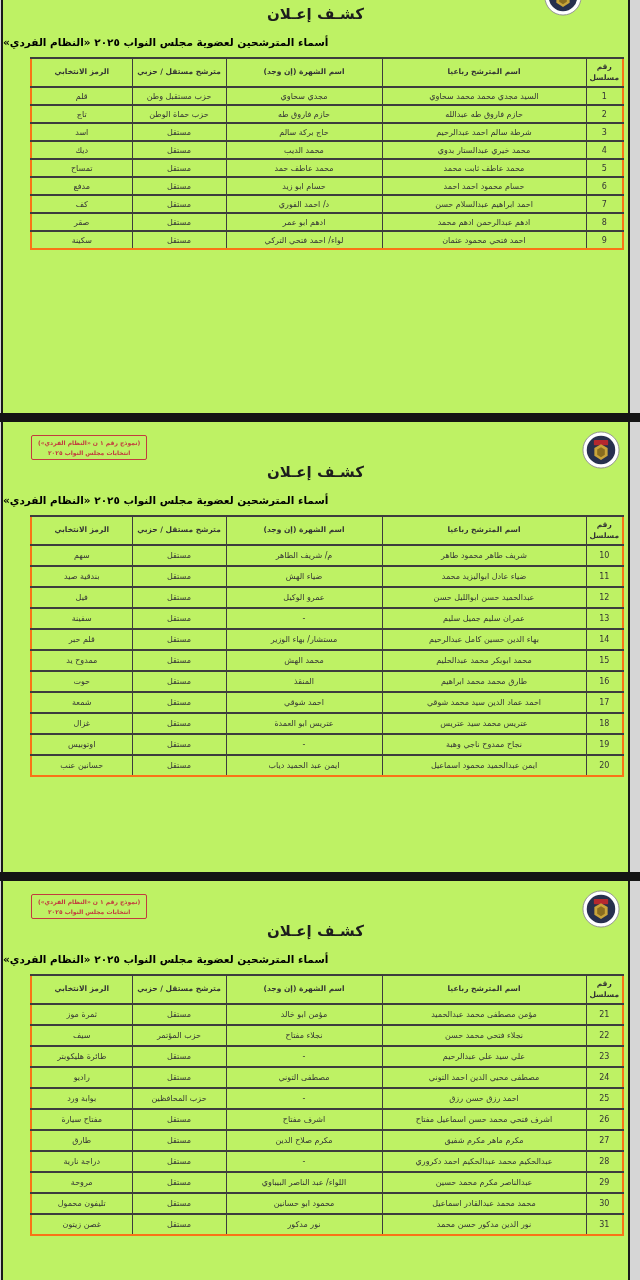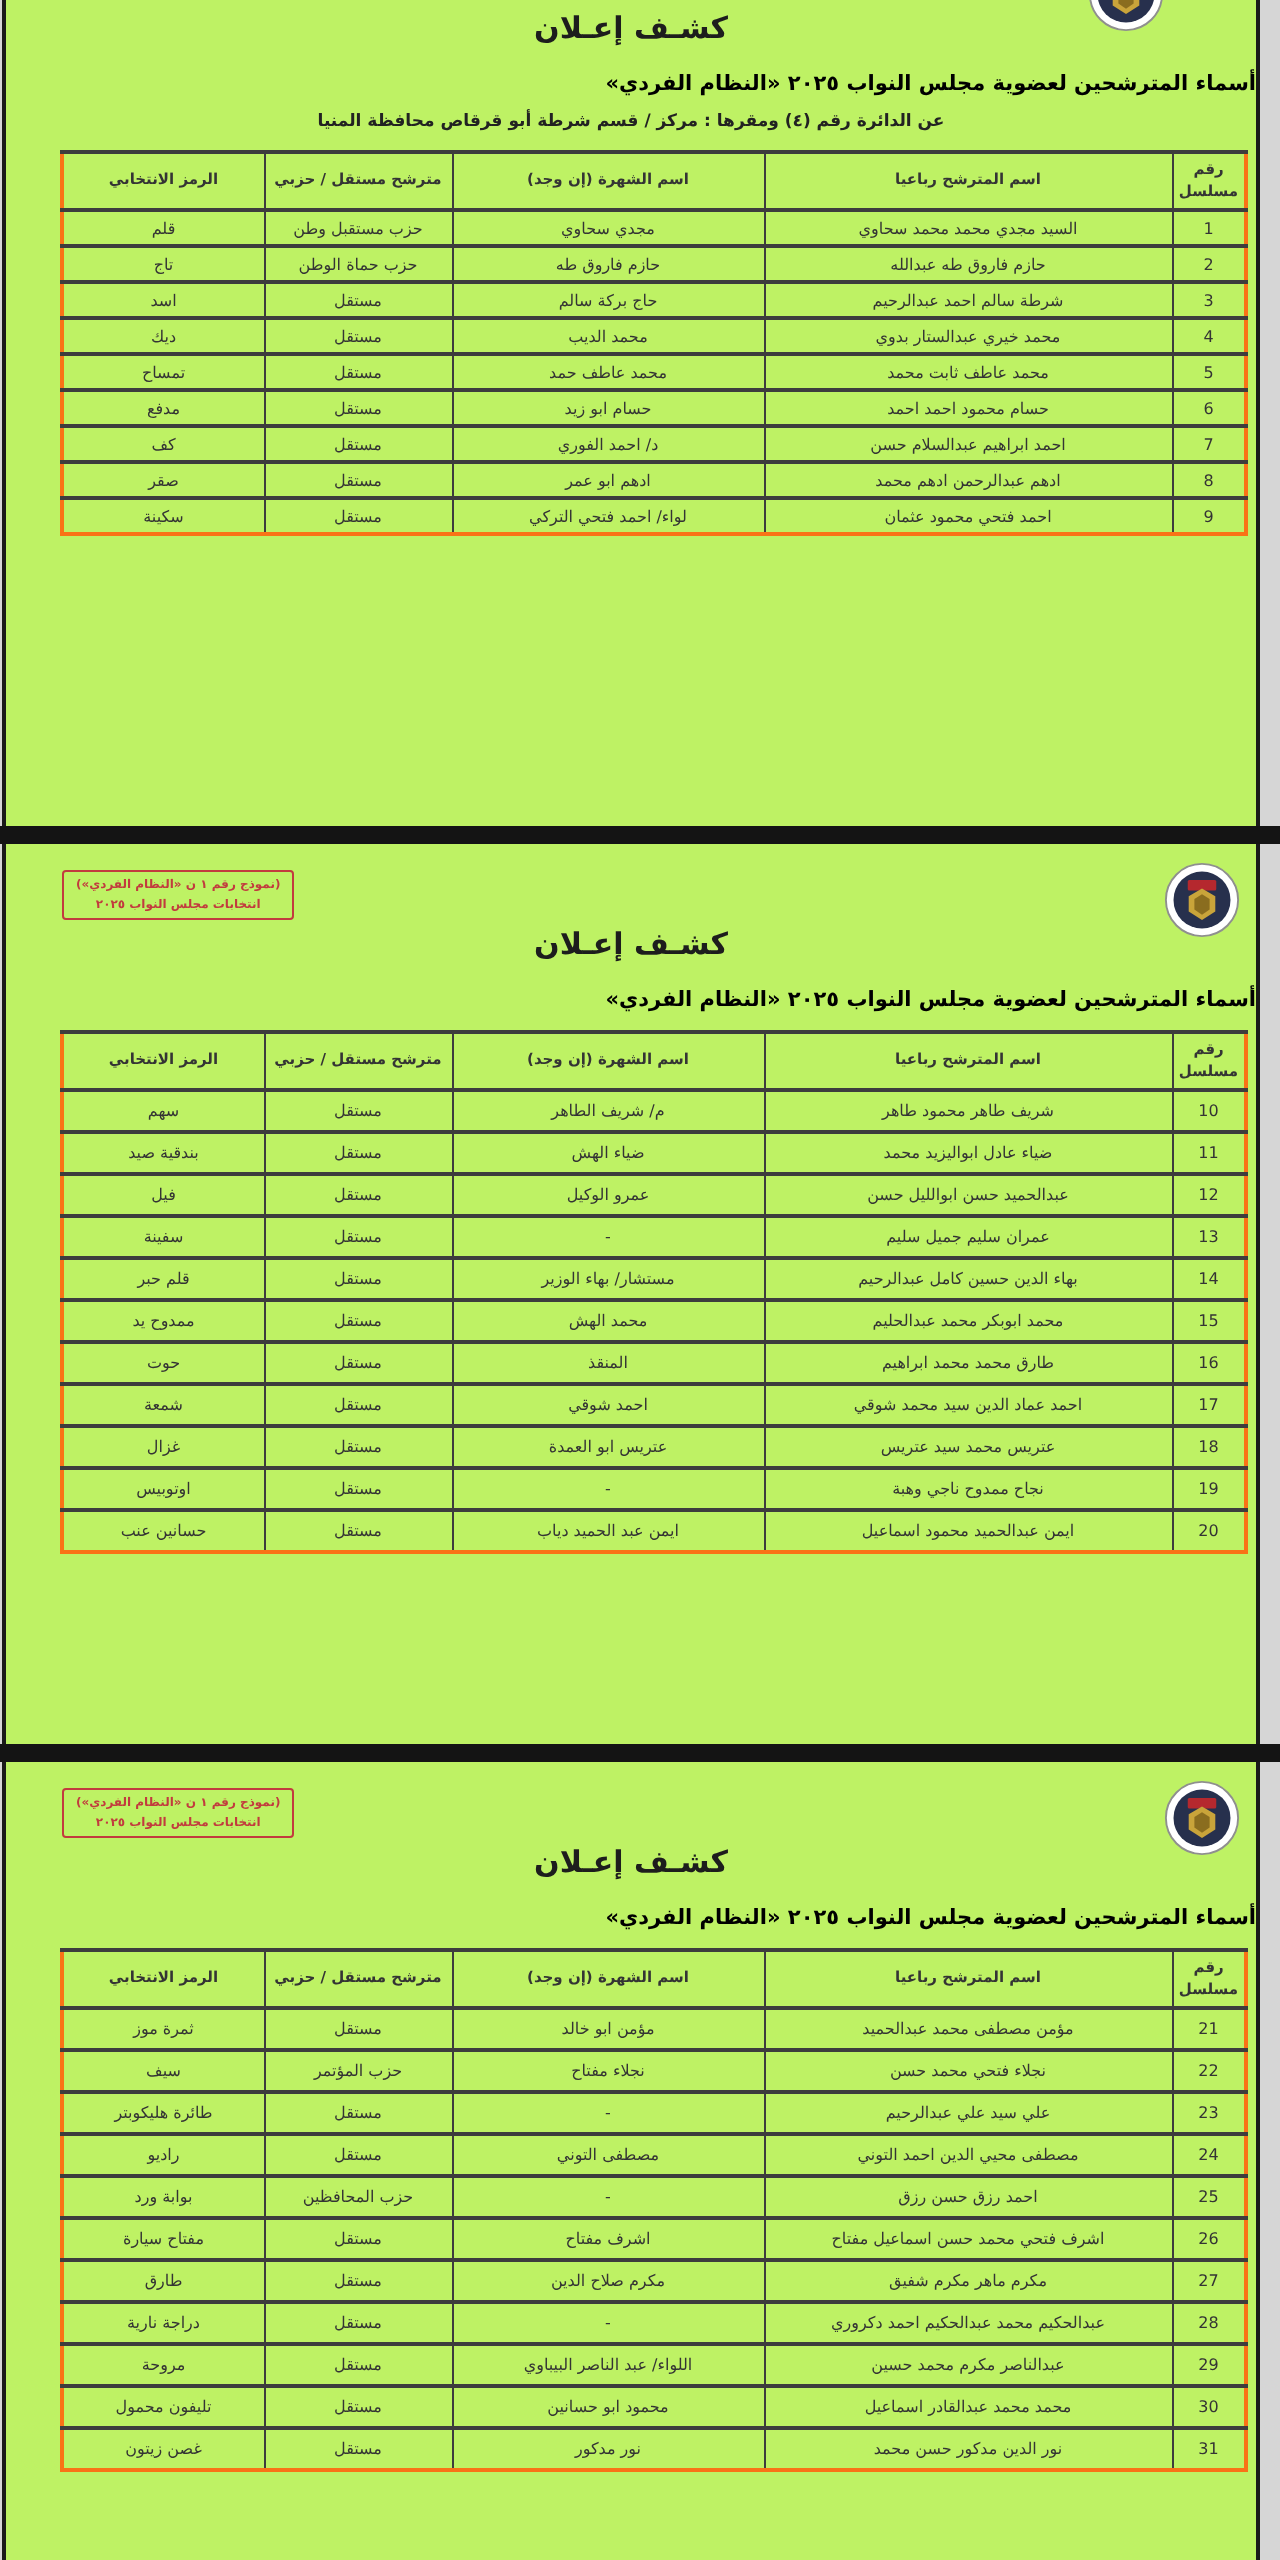--- a/index.html
+++ b/index.html
@@ -13,21 +13,21 @@
   .sep-bar { width:640px; height:9px; background:#141414; }
   .stamp { position:absolute; top:13px; left:28px; border:1px solid #c23b3e; border-radius:2px;
            color:#c23b3e; font-size:6px; line-height:1.6; padding:2px 6px; text-align:center;
            direction:rtl; font-weight:bold; }
   .logo { position:absolute; right:8px; }
   .page-2 .logo, .page-3 .logo { top:9px; }
   .page-1 .logo { top:-22px; right:46px; }
   .doc-title { text-align:center; font-weight:bold; color:#1d1d1d; font-size:15px; direction:rtl; }
   .page-1 .doc-title { padding-top:5px; }
   .page-2 .doc-title, .page-3 .doc-title { padding-top:41px; }
-  .doc-subtitle { text-align:right; font-weight:bold; font-size:10.5px; direction:rtl; margin-top:13px; }
+  .doc-subtitle { text-align:left; font-weight:bold; font-size:10.5px; direction:rtl; margin-top:13px; }
   .district-line { text-align:center; font-weight:bold; color:#222; font-size:8.5px; direction:rtl; margin-top:8px; }
   .cand-table { direction:rtl; border-collapse:collapse; width:592px; margin:9px 4px 16px auto;
                 table-layout:fixed; border:2px solid #f97316; }
   .cand-table th, .cand-table td { border:1px solid #3d3d3d; border-top-width:2px;
                 color:#343434; text-align:center; vertical-align:middle; overflow:hidden; padding:1px 2px; }
   .cand-table th { font-size:7.5px; font-weight:bold; height:29px; line-height:1.35; }
   .cand-table td { font-size:8px; }
   .page-1 .cand-table td { height:18px; }
   .page-2 .cand-table td, .page-3 .cand-table td { height:21px; }
   .col-serial { width:37px; }
@@ -35,124 +35,20 @@
   .col-nick { width:156px; }
   .col-party { width:94px; }
   .col-symbol { width:101px; }
 </style>
 </head>
 <body>
 
 <div id="screen">
 
   <div class="page page-1">
-    <div class="logo">
-      <svg width="38" height="38" viewBox="0 0 40 40">
-        <circle cx="20" cy="20" r="19" fill="#ffffff" stroke="#8f8f8f" stroke-width="1"></circle>
-        <circle cx="20" cy="20" r="15" fill="#27304d"></circle>
-        <rect x="12.5" y="9.5" width="15" height="5.5" rx="0.8" fill="#b5282e"></rect>
-        <path d="M20 14 L27 18 L27 26 L20 30.5 L13 26 L13 18 Z" fill="#c9a43a"></path>
-        <path d="M20 17 L24 19.5 L24 25 L20 27.7 L16 25 L16 19.5 Z" fill="#8a6d1f"></path>
-      </svg>
-    </div>
-    <div class="doc-title">كشـف إعـلان</div>
-    <div class="doc-subtitle">أسماء المترشحين لعضوية مجلس النواب ٢٠٢٥ «النظام الفردي»</div>
-    <div class="district-line">عن الدائرة رقم (٤)   ومقرها : مركز / قسم شرطة أبو قرقاص   محافظة المنيا</div>
-    <table class="cand-table">
-      <colgroup>
-        <col class="col-serial">
-          <col class="col-name">
-          <col class="col-nick">
-          <col class="col-party">
-          <col class="col-symbol">
-      </colgroup>
-      <thead>
-        <tr>
-          <th>رقم مسلسل</th>
-          <th>اسم المترشح رباعيا</th>
-          <th>اسم الشهرة (إن وجد)</th>
-          <th>مترشح مستقل / حزبي</th>
-          <th>الرمز الانتخابي</th>
-        </tr>
-      </thead>
-      <tbody>
-          <tr>
-            <td>1</td>
-            <td>السيد مجدي محمد محمد سحاوي</td>
-            <td>مجدي سحاوي</td>
-            <td>حزب مستقبل وطن</td>
-            <td>قلم</td>
-          </tr>
-          <tr>
-            <td>2</td>
-            <td>حازم فاروق طه عبدالله</td>
-            <td>حازم فاروق طه</td>
-            <td>حزب حماة الوطن</td>
-            <td>تاج</td>
-          </tr>
-          <tr>
-            <td>3</td>
-            <td>شرطة سالم احمد عبدالرحيم</td>
-            <td>حاج بركة سالم</td>
-            <td>مستقل</td>
-            <td>اسد</td>
-          </tr>
-          <tr>
-            <td>4</td>
-            <td>محمد خيري عبدالستار بدوي</td>
-            <td>محمد الديب</td>
-            <td>مستقل</td>
-            <td>ديك</td>
-          </tr>
-          <tr>
-            <td>5</td>
-            <td>محمد عاطف ثابت محمد</td>
-            <td>محمد عاطف حمد</td>
-            <td>مستقل</td>
-            <td>تمساح</td>
-          </tr>
-          <tr>
-            <td>6</td>
-            <td>حسام محمود احمد احمد</td>
-            <td>حسام ابو زيد</td>
-            <td>مستقل</td>
-            <td>مدفع</td>
-          </tr>
-          <tr>
-            <td>7</td>
-            <td>احمد ابراهيم عبدالسلام حسن</td>
-            <td>د/ احمد الفوري</td>
-            <td>مستقل</td>
-            <td>كف</td>
-          </tr>
-          <tr>
-            <td>8</td>
-            <td>ادهم عبدالرحمن ادهم محمد</td>
-            <td>ادهم ابو عمر</td>
-            <td>مستقل</td>
-            <td>صقر</td>
-          </tr>
-          <tr>
-            <td>9</td>
-            <td>احمد فتحي محمود عثمان</td>
-            <td>لواء/ احمد فتحي التركي</td>
-            <td>مستقل</td>
-            <td>سكينة</td>
-          </tr>
-        </tbody>
-    </table>
-  </div>
-
-  <div class="sep-bar"></div>
-
-  <div class="page page-2">
-    <div class="stamp">
-      <div>(نموذج رقم ١ ن «النظام الفردي»)</div>
-      <div>انتخابات مجلس النواب ٢٠٢٥</div>
-    </div>
     <div class="logo">
       <svg width="38" height="38" viewBox="0 0 40 40">
         <circle cx="20" cy="20" r="19" fill="#ffffff" stroke="#8f8f8f" stroke-width="1"></circle>
         <circle cx="20" cy="20" r="15" fill="#27304d"></circle>
         <rect x="12.5" y="9.5" width="15" height="5.5" rx="0.8" fill="#b5282e"></rect>
         <path d="M20 14 L27 18 L27 26 L20 30.5 L13 26 L13 18 Z" fill="#c9a43a"></path>
         <path d="M20 17 L24 19.5 L24 25 L20 27.7 L16 25 L16 19.5 Z" fill="#8a6d1f"></path>
       </svg>
     </div>
     <div class="doc-title">كشـف إعـلان</div>
@@ -169,103 +65,89 @@
         <tr>
           <th>رقم مسلسل</th>
           <th>اسم المترشح رباعيا</th>
           <th>اسم الشهرة (إن وجد)</th>
           <th>مترشح مستقل / حزبي</th>
           <th>الرمز الانتخابي</th>
         </tr>
       </thead>
       <tbody>
           <tr>
-            <td>10</td>
-            <td>شريف طاهر محمود طاهر</td>
-            <td>م/ شريف الطاهر</td>
-            <td>مستقل</td>
-            <td>سهم</td>
-          </tr>
-          <tr>
-            <td>11</td>
-            <td>ضياء عادل ابواليزيد محمد</td>
-            <td>ضياء الهش</td>
-            <td>مستقل</td>
-            <td>بندقية صيد</td>
-          </tr>
-          <tr>
-            <td>12</td>
-            <td>عبدالحميد حسن ابوالليل حسن</td>
-            <td>عمرو الوكيل</td>
-            <td>مستقل</td>
-            <td>فيل</td>
-          </tr>
-          <tr>
-            <td>13</td>
-            <td>عمران سليم جميل سليم</td>
-            <td>-</td>
-            <td>مستقل</td>
-            <td>سفينة</td>
-          </tr>
-          <tr>
-            <td>14</td>
-            <td>بهاء الدين حسين كامل عبدالرحيم</td>
-            <td>مستشار/ بهاء الوزير</td>
-            <td>مستقل</td>
-            <td>قلم حبر</td>
-          </tr>
-          <tr>
-            <td>15</td>
-            <td>محمد ابوبكر محمد عبدالحليم</td>
-            <td>محمد الهش</td>
-            <td>مستقل</td>
-            <td>ممدوح يد</td>
-          </tr>
-          <tr>
-            <td>16</td>
-            <td>طارق محمد محمد ابراهيم</td>
-            <td>المنقذ</td>
-            <td>مستقل</td>
-            <td>حوت</td>
-          </tr>
-          <tr>
-            <td>17</td>
-            <td>احمد عماد الدين سيد محمد شوقي</td>
-            <td>احمد شوقي</td>
-            <td>مستقل</td>
-            <td>شمعة</td>
-          </tr>
-          <tr>
-            <td>18</td>
-            <td>عتريس محمد سيد عتريس</td>
-            <td>عتريس ابو العمدة</td>
-            <td>مستقل</td>
-            <td>غزال</td>
-          </tr>
-          <tr>
-            <td>19</td>
-            <td>نجاح ممدوح ناجي وهبة</td>
-            <td>-</td>
-            <td>مستقل</td>
-            <td>اوتوبيس</td>
-          </tr>
-          <tr>
-            <td>20</td>
-            <td>ايمن عبدالحميد محمود اسماعيل</td>
-            <td>ايمن عبد الحميد دياب</td>
-            <td>مستقل</td>
-            <td>حسانين عنب</td>
+            <td>1</td>
+            <td>السيد مجدي محمد محمد سحاوي</td>
+            <td>مجدي سحاوي</td>
+            <td>حزب مستقبل وطن</td>
+            <td>قلم</td>
+          </tr>
+          <tr>
+            <td>2</td>
+            <td>حازم فاروق طه عبدالله</td>
+            <td>حازم فاروق طه</td>
+            <td>حزب حماة الوطن</td>
+            <td>تاج</td>
+          </tr>
+          <tr>
+            <td>3</td>
+            <td>شرطة سالم احمد عبدالرحيم</td>
+            <td>حاج بركة سالم</td>
+            <td>مستقل</td>
+            <td>اسد</td>
+          </tr>
+          <tr>
+            <td>4</td>
+            <td>محمد خيري عبدالستار بدوي</td>
+            <td>محمد الديب</td>
+            <td>مستقل</td>
+            <td>ديك</td>
+          </tr>
+          <tr>
+            <td>5</td>
+            <td>محمد عاطف ثابت محمد</td>
+            <td>محمد عاطف حمد</td>
+            <td>مستقل</td>
+            <td>تمساح</td>
+          </tr>
+          <tr>
+            <td>6</td>
+            <td>حسام محمود احمد احمد</td>
+            <td>حسام ابو زيد</td>
+            <td>مستقل</td>
+            <td>مدفع</td>
+          </tr>
+          <tr>
+            <td>7</td>
+            <td>احمد ابراهيم عبدالسلام حسن</td>
+            <td>د/ احمد الفوري</td>
+            <td>مستقل</td>
+            <td>كف</td>
+          </tr>
+          <tr>
+            <td>8</td>
+            <td>ادهم عبدالرحمن ادهم محمد</td>
+            <td>ادهم ابو عمر</td>
+            <td>مستقل</td>
+            <td>صقر</td>
+          </tr>
+          <tr>
+            <td>9</td>
+            <td>احمد فتحي محمود عثمان</td>
+            <td>لواء/ احمد فتحي التركي</td>
+            <td>مستقل</td>
+            <td>سكينة</td>
           </tr>
         </tbody>
     </table>
   </div>
 
   <div class="sep-bar"></div>
 
-  <div class="page page-3">
+  <div class="page page-2">
     <div class="stamp">
       <div>(نموذج رقم ١ ن «النظام الفردي»)</div>
       <div>انتخابات مجلس النواب ٢٠٢٥</div>
     </div>
     <div class="logo">
       <svg width="38" height="38" viewBox="0 0 40 40">
         <circle cx="20" cy="20" r="19" fill="#ffffff" stroke="#8f8f8f" stroke-width="1"></circle>
         <circle cx="20" cy="20" r="15" fill="#27304d"></circle>
         <rect x="12.5" y="9.5" width="15" height="5.5" rx="0.8" fill="#b5282e"></rect>
         <path d="M20 14 L27 18 L27 26 L20 30.5 L13 26 L13 18 Z" fill="#c9a43a"></path>
@@ -286,20 +168,137 @@
         <tr>
           <th>رقم مسلسل</th>
           <th>اسم المترشح رباعيا</th>
           <th>اسم الشهرة (إن وجد)</th>
           <th>مترشح مستقل / حزبي</th>
           <th>الرمز الانتخابي</th>
         </tr>
       </thead>
       <tbody>
           <tr>
+            <td>10</td>
+            <td>شريف طاهر محمود طاهر</td>
+            <td>م/ شريف الطاهر</td>
+            <td>مستقل</td>
+            <td>سهم</td>
+          </tr>
+          <tr>
+            <td>11</td>
+            <td>ضياء عادل ابواليزيد محمد</td>
+            <td>ضياء الهش</td>
+            <td>مستقل</td>
+            <td>بندقية صيد</td>
+          </tr>
+          <tr>
+            <td>12</td>
+            <td>عبدالحميد حسن ابوالليل حسن</td>
+            <td>عمرو الوكيل</td>
+            <td>مستقل</td>
+            <td>فيل</td>
+          </tr>
+          <tr>
+            <td>13</td>
+            <td>عمران سليم جميل سليم</td>
+            <td>-</td>
+            <td>مستقل</td>
+            <td>سفينة</td>
+          </tr>
+          <tr>
+            <td>14</td>
+            <td>بهاء الدين حسين كامل عبدالرحيم</td>
+            <td>مستشار/ بهاء الوزير</td>
+            <td>مستقل</td>
+            <td>قلم حبر</td>
+          </tr>
+          <tr>
+            <td>15</td>
+            <td>محمد ابوبكر محمد عبدالحليم</td>
+            <td>محمد الهش</td>
+            <td>مستقل</td>
+            <td>ممدوح يد</td>
+          </tr>
+          <tr>
+            <td>16</td>
+            <td>طارق محمد محمد ابراهيم</td>
+            <td>المنقذ</td>
+            <td>مستقل</td>
+            <td>حوت</td>
+          </tr>
+          <tr>
+            <td>17</td>
+            <td>احمد عماد الدين سيد محمد شوقي</td>
+            <td>احمد شوقي</td>
+            <td>مستقل</td>
+            <td>شمعة</td>
+          </tr>
+          <tr>
+            <td>18</td>
+            <td>عتريس محمد سيد عتريس</td>
+            <td>عتريس ابو العمدة</td>
+            <td>مستقل</td>
+            <td>غزال</td>
+          </tr>
+          <tr>
+            <td>19</td>
+            <td>نجاح ممدوح ناجي وهبة</td>
+            <td>-</td>
+            <td>مستقل</td>
+            <td>اوتوبيس</td>
+          </tr>
+          <tr>
+            <td>20</td>
+            <td>ايمن عبدالحميد محمود اسماعيل</td>
+            <td>ايمن عبد الحميد دياب</td>
+            <td>مستقل</td>
+            <td>حسانين عنب</td>
+          </tr>
+        </tbody>
+    </table>
+  </div>
+
+  <div class="sep-bar"></div>
+
+  <div class="page page-3">
+    <div class="stamp">
+      <div>(نموذج رقم ١ ن «النظام الفردي»)</div>
+      <div>انتخابات مجلس النواب ٢٠٢٥</div>
+    </div>
+    <div class="logo">
+      <svg width="38" height="38" viewBox="0 0 40 40">
+        <circle cx="20" cy="20" r="19" fill="#ffffff" stroke="#8f8f8f" stroke-width="1"></circle>
+        <circle cx="20" cy="20" r="15" fill="#27304d"></circle>
+        <rect x="12.5" y="9.5" width="15" height="5.5" rx="0.8" fill="#b5282e"></rect>
+        <path d="M20 14 L27 18 L27 26 L20 30.5 L13 26 L13 18 Z" fill="#c9a43a"></path>
+        <path d="M20 17 L24 19.5 L24 25 L20 27.7 L16 25 L16 19.5 Z" fill="#8a6d1f"></path>
+      </svg>
+    </div>
+    <div class="doc-title">كشـف إعـلان</div>
+    <div class="doc-subtitle">أسماء المترشحين لعضوية مجلس النواب ٢٠٢٥ «النظام الفردي»</div>
+    <table class="cand-table">
+      <colgroup>
+        <col class="col-serial">
+          <col class="col-name">
+          <col class="col-nick">
+          <col class="col-party">
+          <col class="col-symbol">
+      </colgroup>
+      <thead>
+        <tr>
+          <th>رقم مسلسل</th>
+          <th>اسم المترشح رباعيا</th>
+          <th>اسم الشهرة (إن وجد)</th>
+          <th>مترشح مستقل / حزبي</th>
+          <th>الرمز الانتخابي</th>
+        </tr>
+      </thead>
+      <tbody>
+          <tr>
             <td>21</td>
             <td>مؤمن مصطفى محمد عبدالحميد</td>
             <td>مؤمن ابو خالد</td>
             <td>مستقل</td>
             <td>ثمرة موز</td>
           </tr>
           <tr>
             <td>22</td>
             <td>نجلاء فتحي محمد حسن</td>
             <td>نجلاء مفتاح</td>

